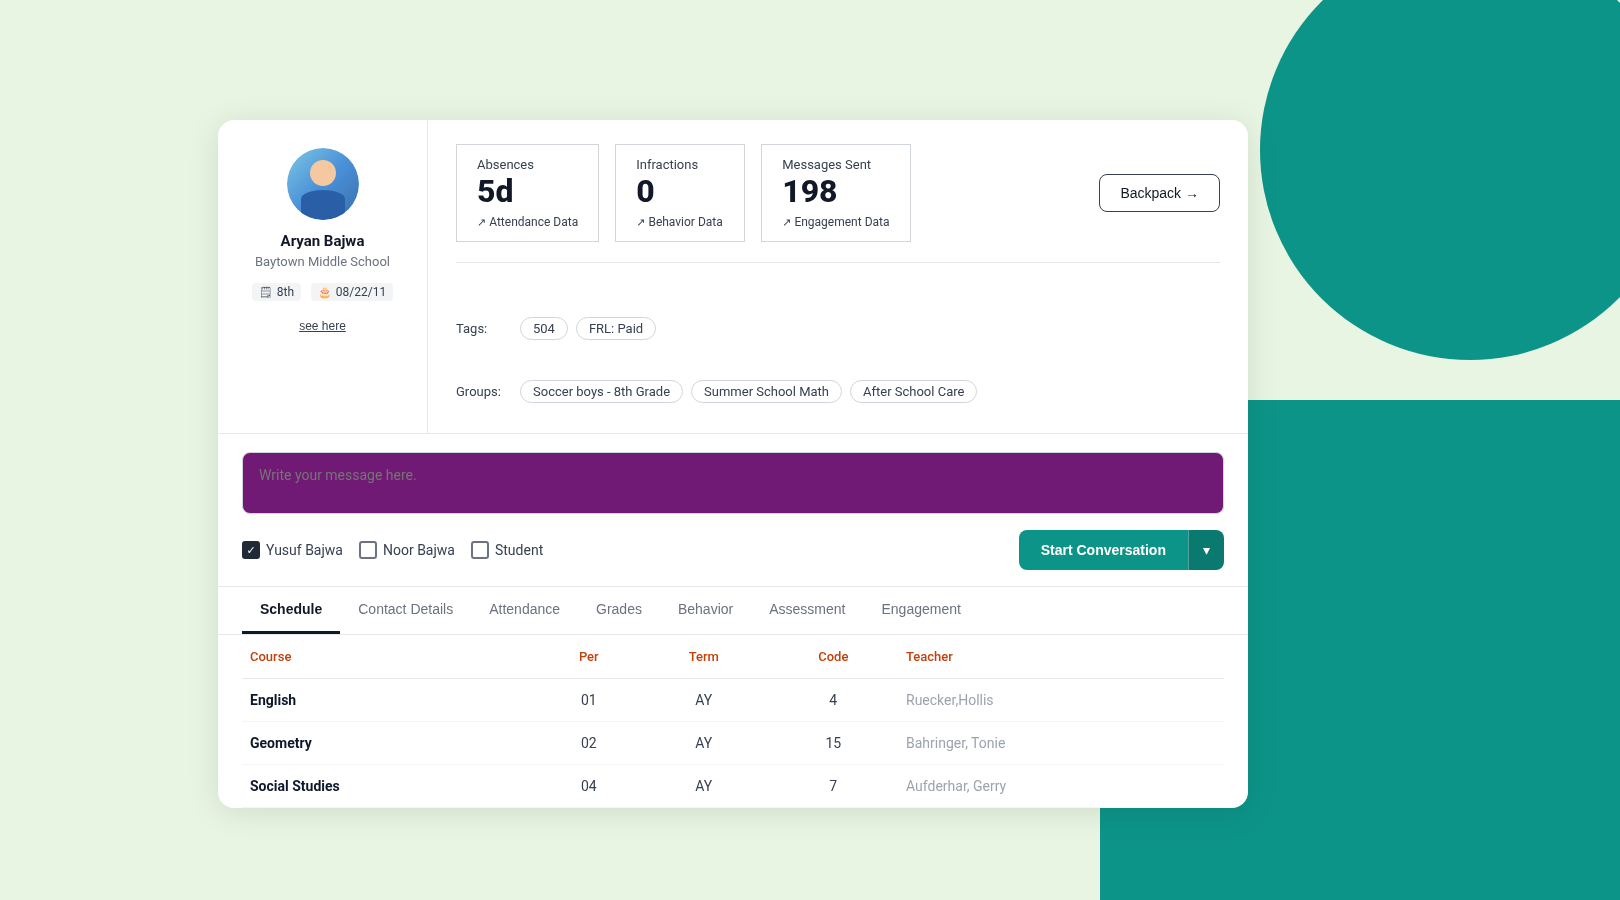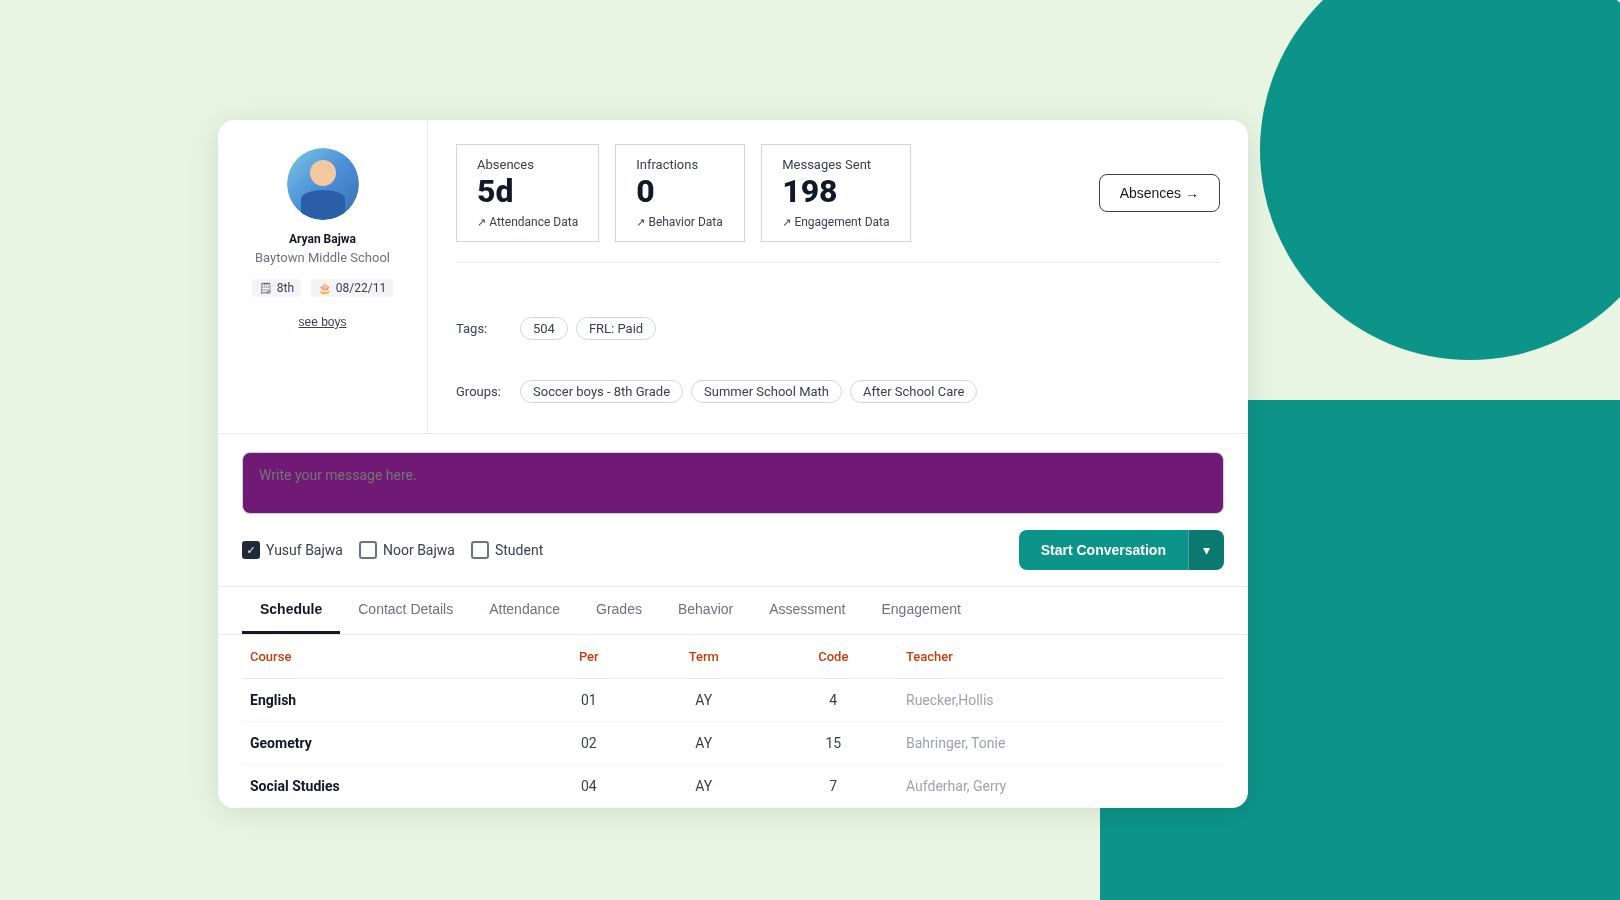--- a/index.html
+++ b/index.html
@@ -102,21 +102,21 @@
       position: absolute;
       top: 12px;
       left: 50%;
       transform: translateX(-50%);
       width: 26px;
       height: 26px;
       background: #f5c9a0;
       border-radius: 50%;
     }
     .student-name {
-      font-size: 12px;
+      font-size: 15px;
       font-weight: 700;
       color: #111827;
       margin-bottom: 4px;
       text-align: right;
     }
     .school-name {
       font-size: 13px;
       color: #6b7280;
       margin-bottom: 14px;
       text-align: center;
@@ -394,21 +394,21 @@
       <div class="student-meta">
         <div class="meta-badge">
           <span class="meta-icon">🗒</span>
           <span>8th</span>
         </div>
         <div class="meta-badge">
           <span class="meta-icon">🎂</span>
           <span>08/22/11</span>
         </div>
       </div>
-      <button class="see-more">see boys</button>
+      <button class="see-more">see here</button>
     </div>
 
     <div class="right-panel">
       <div class="stats-row">
 
         <div class="stat-card">
           <div class="stat-label">Absences</div>
           <div class="stat-value">5d</div>
           <div class="stat-link">
             <span class="stat-link-arrow">↗</span>
@@ -427,21 +427,21 @@
 
         <div class="stat-card">
           <div class="stat-label">Messages Sent</div>
           <div class="stat-value">198</div>
           <div class="stat-link">
             <span class="stat-link-arrow">↗</span>
             <span>Engagement Data</span>
           </div>
         </div>
 
-        <button class="backpack-btn">Absences →</button>
+        <button class="backpack-btn">Backpack →</button>
       </div>
 
       <div class="tags-groups-section">
         <div class="tags-row">
           <span class="row-label">Tags:</span>
           <span class="tag-chip">504</span>
           <span class="tag-chip">FRL: Paid</span>
         </div>
         <div class="groups-row">
           <span class="row-label">Groups:</span>

